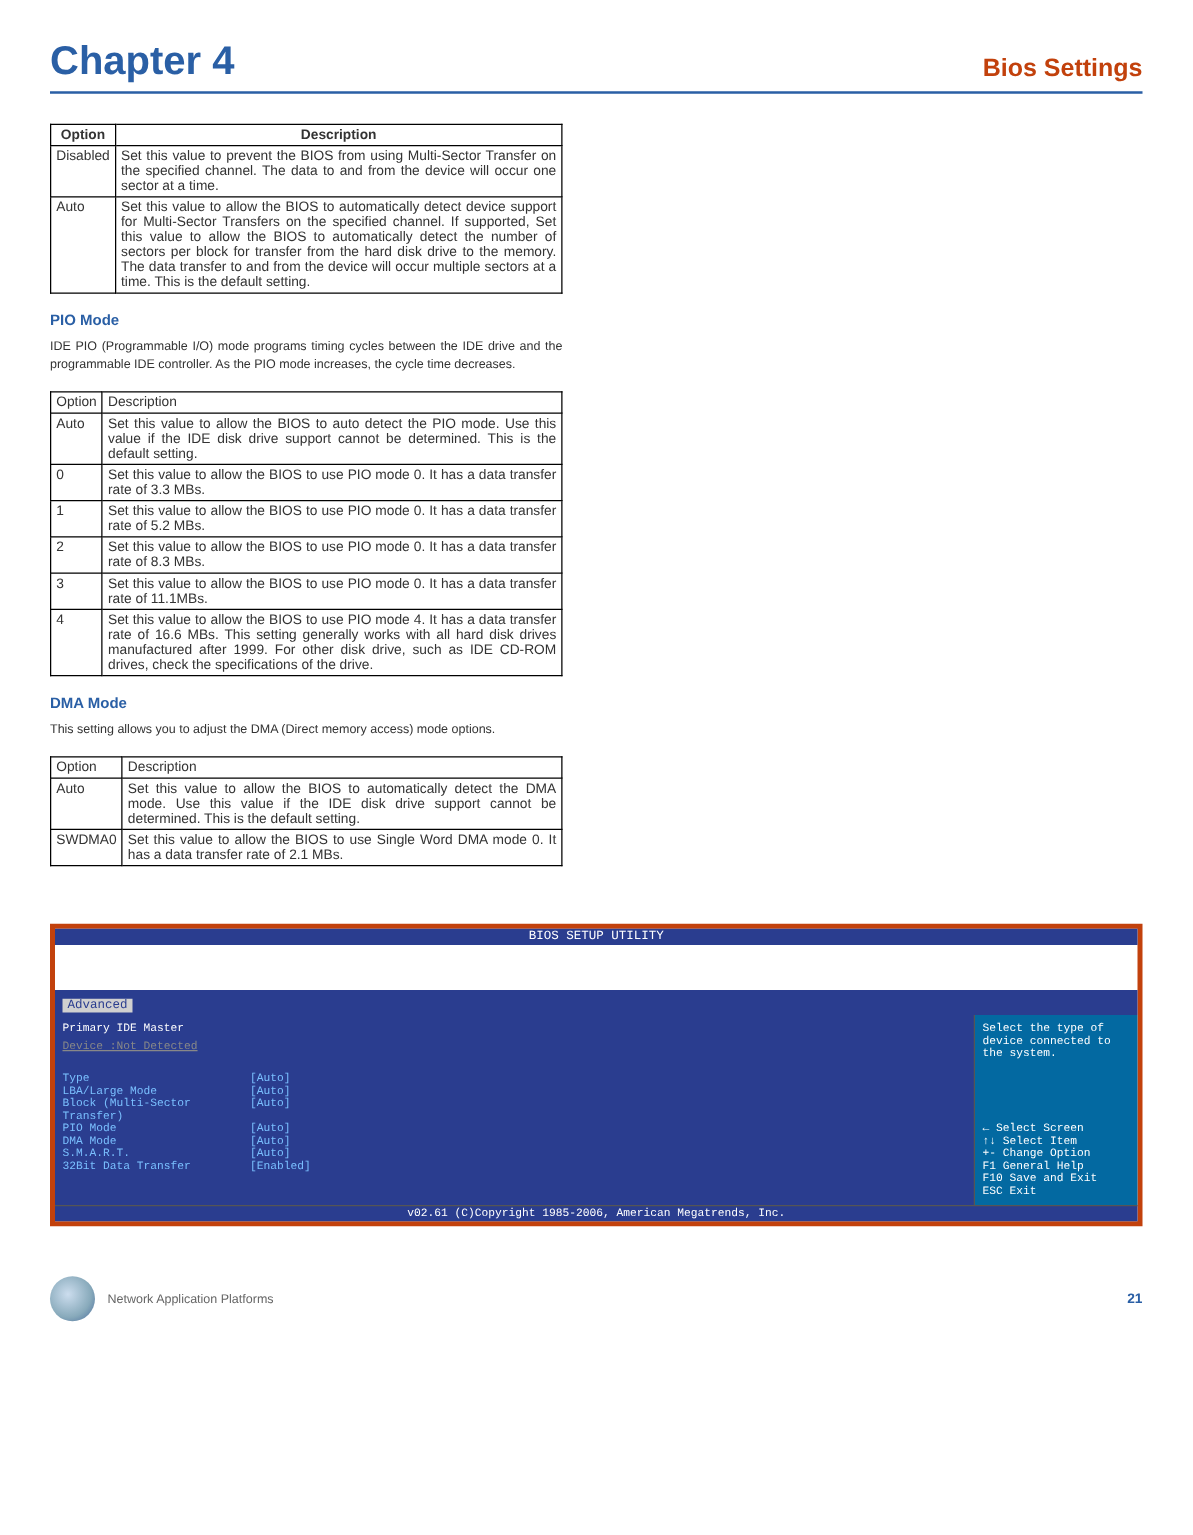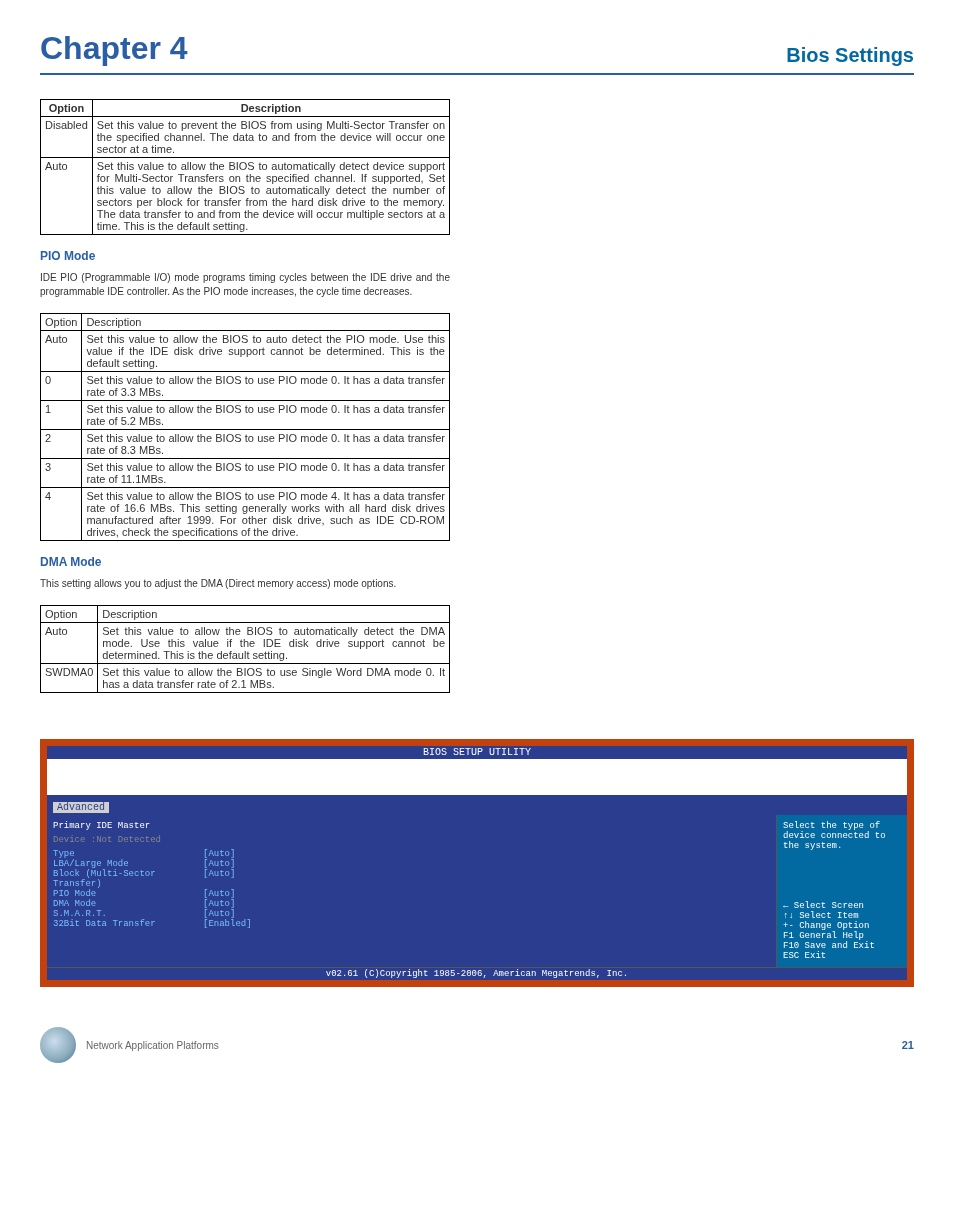--- a/index.html
+++ b/index.html
@@ -1,38 +1,38 @@
 <!DOCTYPE html>
 <html><head>
 <meta charset="utf-8">
 <style>
   * { box-sizing: border-box; margin: 0; padding: 0; }
   body { font-family: "Segoe UI", Arial, sans-serif; width: 954px; background: #fff; color: #333; }
   .page { padding: 30px 40px 40px 40px; }
   .header { display: flex; justify-content: space-between; align-items: flex-end; border-bottom: 2px solid #2a5fa5; padding-bottom: 6px; margin-bottom: 24px; }
   .chapter { color: #2a5fa5; font-size: 32px; font-weight: 700; }
-  .section { color: #0369a1; font-size: 20px; font-weight: 700; }
+  .section { color: #c2410c; font-size: 20px; font-weight: 700; }
   .cols { display: flex; gap: 30px; flex-direction: column; }
   .left { width: 410px; }
   .right { flex: 1; }
   table { border-collapse: collapse; width: 100%; font-size: 11px; margin-bottom: 14px; }
   th, td { border: 1px solid #000; padding: 2px 4px; text-align: left; vertical-align: top; }
   th { font-weight: 700; text-align: center; }
   td.desc { text-align: justify; }
   .subhead { color: #2a5fa5; font-weight: 700; font-size: 12px; margin: 8px 0 8px 0; }
   .body-text { font-size: 10px; text-align: justify; margin-bottom: 14px; line-height: 1.4; }
-  .bios-box { border: 7px solid #c2410c; background: #fff; margin-top: 2px; }
+  .bios-box { border: 4px solid #c2410c; background: #fff; margin-top: 2px; }
   .bios-title { background: #2a3d8f; color: #fff; text-align: center; font-family: "Courier New", monospace; font-size: 10px; padding: 1px 0; }
   .bios-tab { background: #2a3d8f; padding: 1px 6px; margin-top: 36px; }
   .bios-tab span { background: #d0d0d0; color: #2a3d8f; font-family: "Courier New", monospace; font-size: 10px; padding: 0 4px; }
   .bios-body { display: flex; font-family: "Courier New", monospace; font-size: 9px; }
   .bios-left { flex: 1; background: #2a3d8f; color: #7ac0ff; padding: 6px; border-right: 1px solid #555; }
   .bios-right { width: 130px; background: #0369a1; color: #fff; padding: 6px; }
   .bios-left .hdr { color: #fff; margin-bottom: 4px; }
-  .bios-left .dev { color: #888; margin-bottom: 4px; }
+  .bios-left .dev { color: #888; margin-bottom: 16px; text-decoration: underline; }
   .bios-opt { display: flex; }
   .bios-opt .lbl { width: 150px; }
   .bios-help { margin-top: 50px; color: #fff; }
   .bios-foot { background: #2a3d8f; color: #fff; text-align: center; font-family: "Courier New", monospace; font-size: 9px; padding: 1px 4px; border-top: 1px solid #555; }
   .footer { display: flex; align-items: center; justify-content: space-between; margin-top: 40px; font-size: 10px; color: #666; }
   .footer-left { display: flex; align-items: center; gap: 10px; }
   .logo { width: 36px; height: 36px; border-radius: 50%; background: radial-gradient(circle at 40% 40%, #cde 0%, #8ab 60%, #469 100%); }
   .pnum { color: #2a5fa5; font-weight: 700; font-size: 11px; }
 </style>
 </head>

